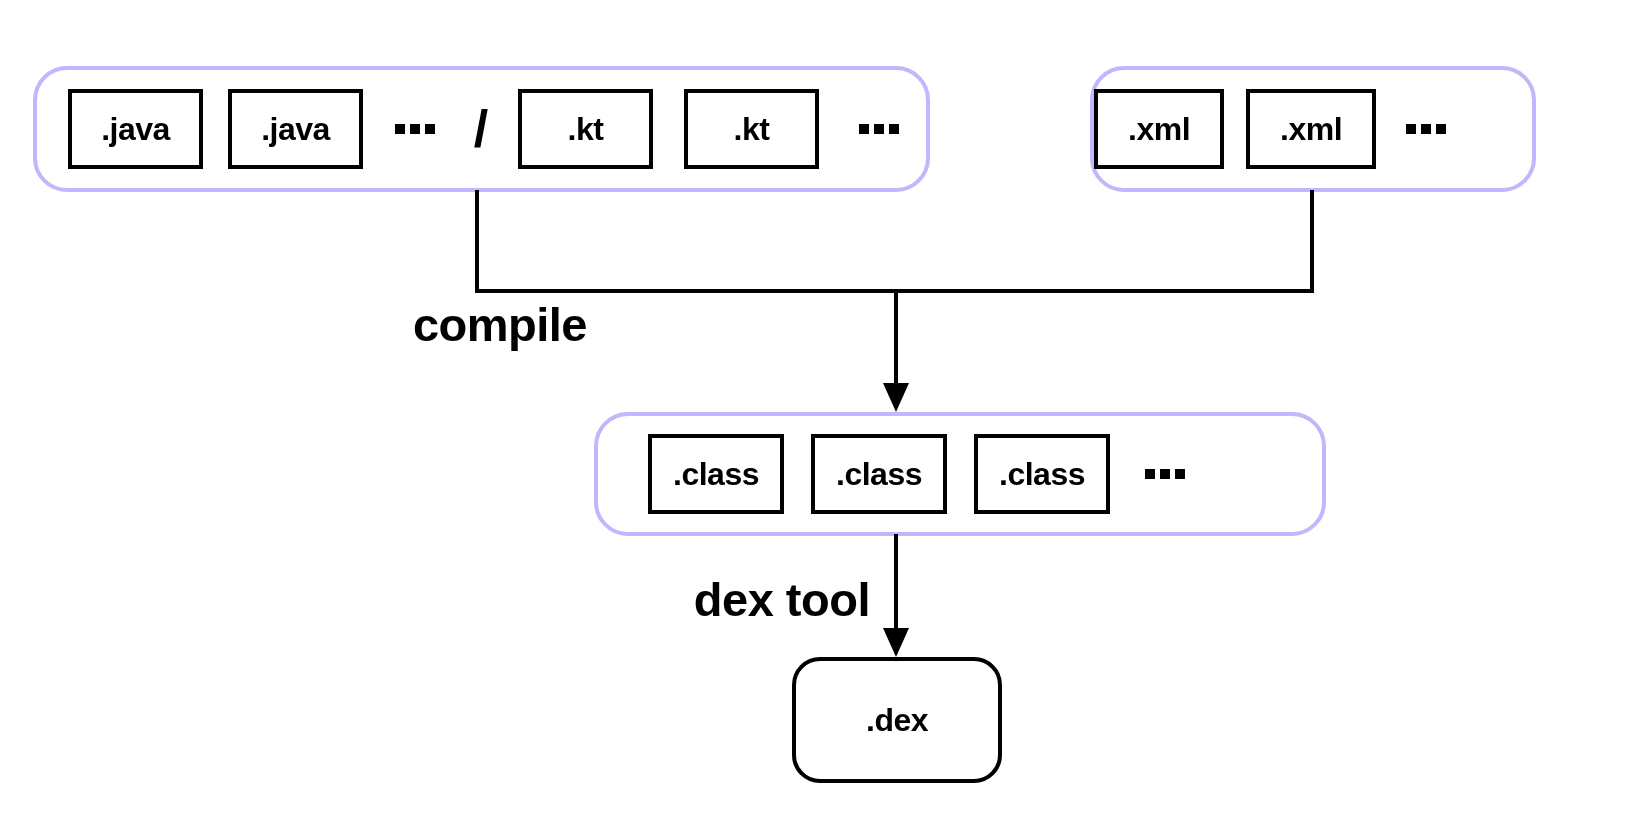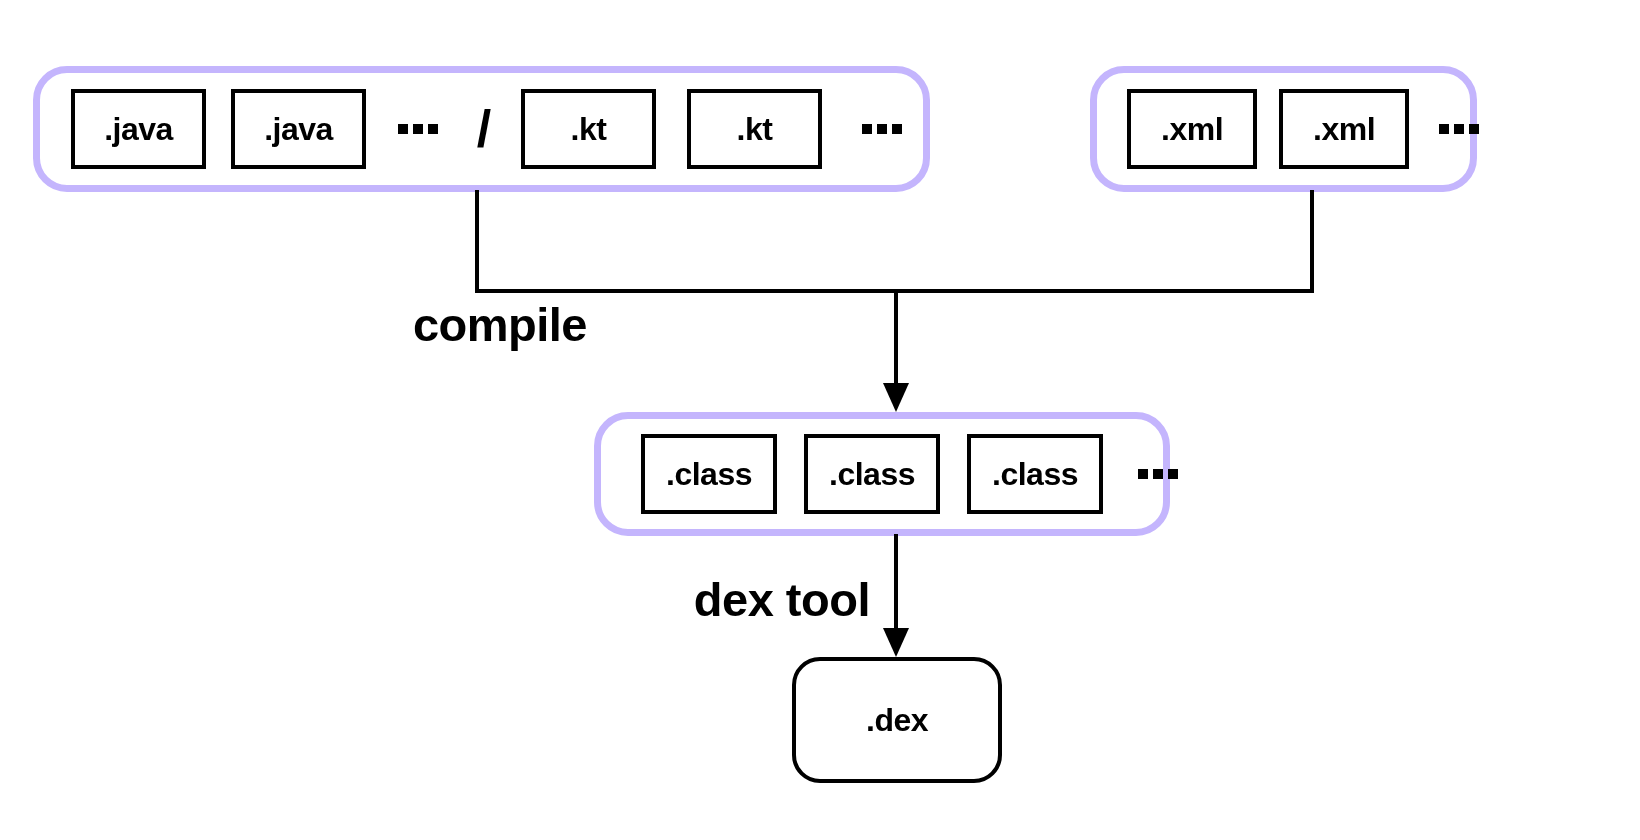--- a/index.html
+++ b/index.html
@@ -13,29 +13,29 @@
     height: 840px;
     background: #ffffff;
     font-family: "Liberation Sans", sans-serif;
     color: #000000;
     overflow: hidden;
   }
   
   .group {
     position: absolute;
     box-sizing: border-box;
-    border: 7px solid #c4b5fd;
+    border: 4px solid #c4b5fd;
     border-radius: 34px;
     background: #fff;
     display: flex;
     align-items: center;
   }
   .group.source   { left: 33px;   top: 66px;  width: 897px; height: 126px; padding-left: 31px; }
-  .group.resource { left: 1090px; top: 66px;  width: 387px; height: 126px; padding-left: 30px; }
-  .group.classes  { left: 594px;  top: 412px; width: 576px; height: 124px; padding-left: 40px; }
+  .group.resource { left: 1090px; top: 66px;  width: 446px; height: 126px; }
+  .group.classes  { left: 594px;  top: 412px; width: 732px; height: 124px; padding-left: 50px; }
   
   .filebox {
     box-sizing: border-box;
     width: 135px;
     height: 80px;
     border: 4px solid #000;
     background: #fff;
     display: flex;
     align-items: center;
     justify-content: center;

